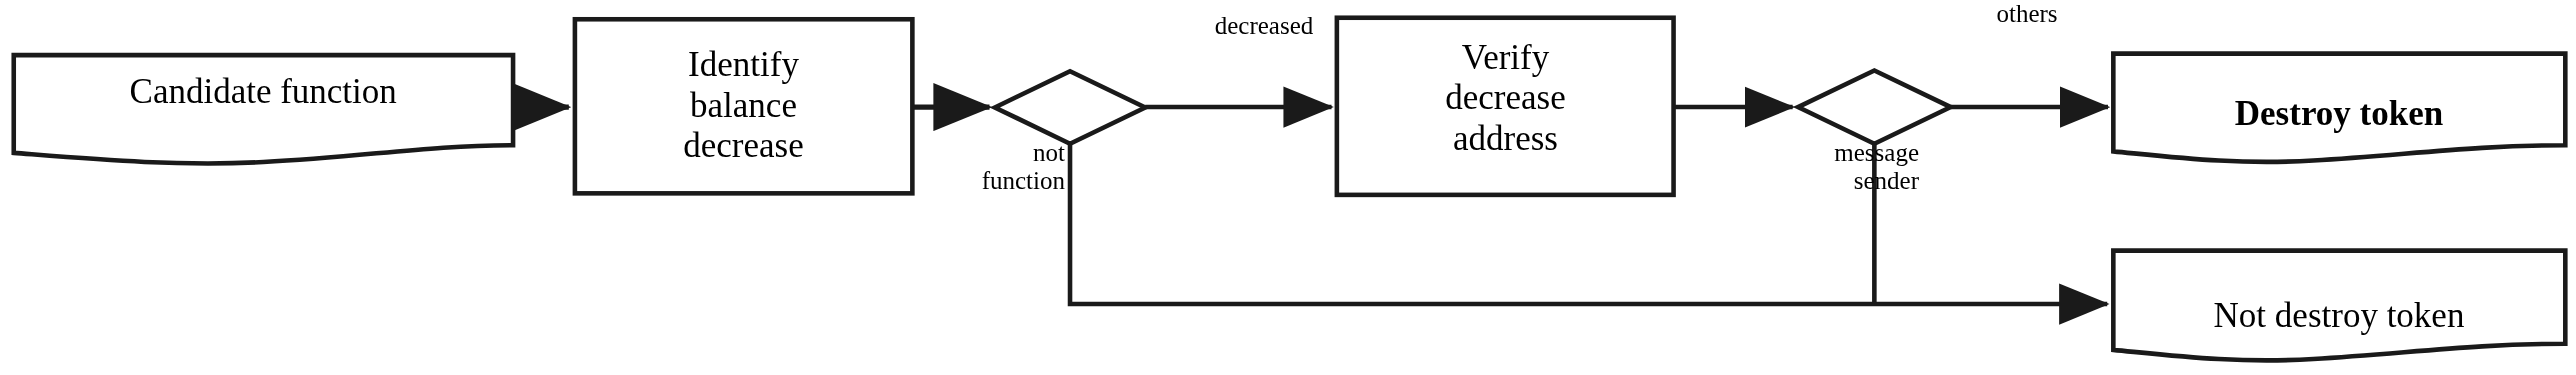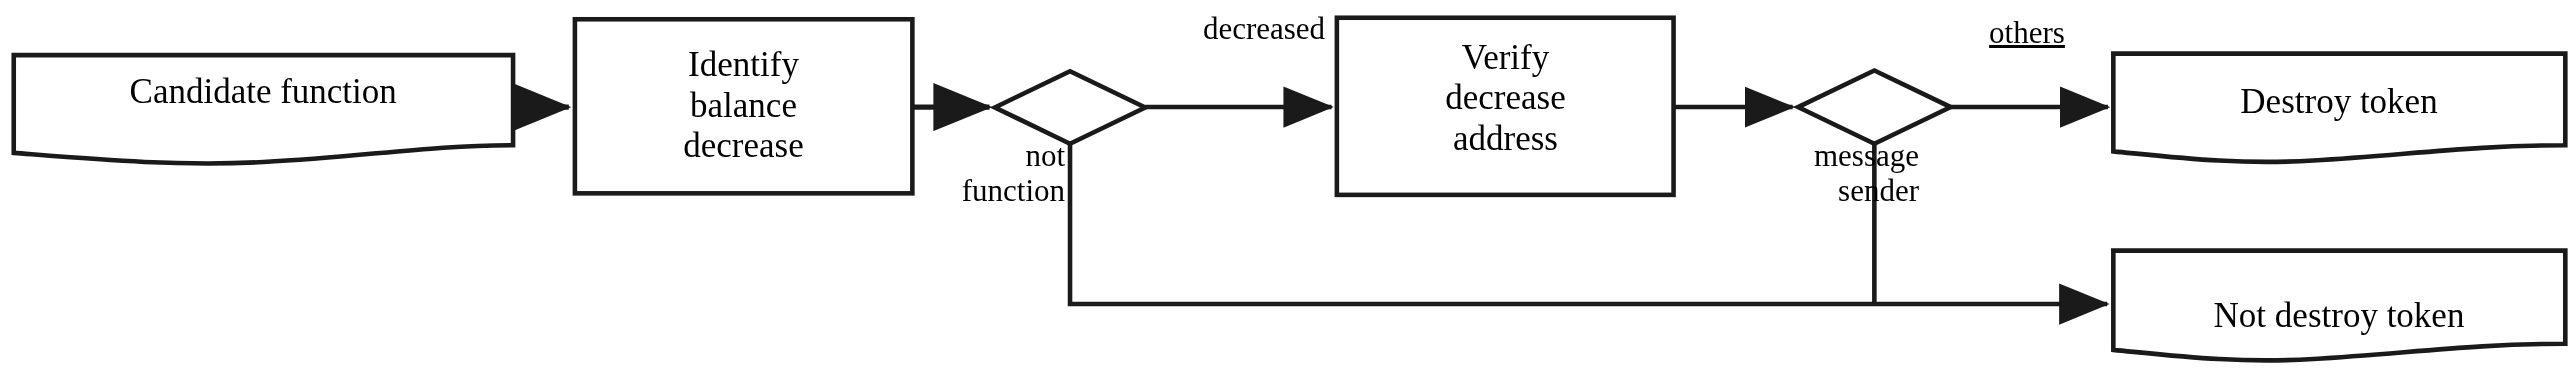--- a/index.html
+++ b/index.html
@@ -30,21 +30,21 @@
     text-align: center;
     color: #000000;
     font-size: 35px;
     line-height: 1.16;
     pointer-events: none;
     white-space: pre-line;
   }
   .edge-label {
     position: absolute;
     color: #000000;
-    font-size: 31px;
+    font-size: 25px;
     line-height: 1.12;
     text-align: center;
     white-space: pre-line;
   }
   .edge-label.right-align { text-align: right; }
 </style>
 </head>
 <body>
 
 <div id="canvas">
@@ -102,28 +102,28 @@
   <div class="node-label" style="left:13.7px; top:43px; width:499px; height:99px;">Candidate function</div>
 
   <div class="node-label" style="left:575px; top:19px; width:337px; height:174px;text-align:center;">Identify
 balance
 decrease</div>
 
   <div class="node-label" style="left:1337px; top:10px; width:337px; height:177px;">Verify
 decrease
 address</div>
 
-  <div class="node-label" style="left:2113px; top:53px; width:452px; height:98px;">Destroy token</div>
+  <div class="node-label" style="left:2113px; top:65px; width:452px; height:98px;font-weight:bold;">Destroy token</div>
 
   <div class="node-label" style="left:2113px; top:250px; width:452px; height:99px;margin-top:17px;">Not destroy token</div>
 
   <div class="edge-label" style="left:1138px; top:11.5px; width:252px;">decreased</div>
 
   <div class="edge-label right-align" style="left:832px; top:139px; width:233px;">not
 function</div>
 
-  <div class="edge-label" style="left:1939px; top:16px; width:176px;text-decoration:underline;">others</div>
+  <div class="edge-label" style="left:1939px; top:0; width:176px;">others</div>
 
   <div class="edge-label right-align" style="left:1667px; top:139px; width:252px;">message
 sender</div>
 
 </div>
 
 
 </body></html>

